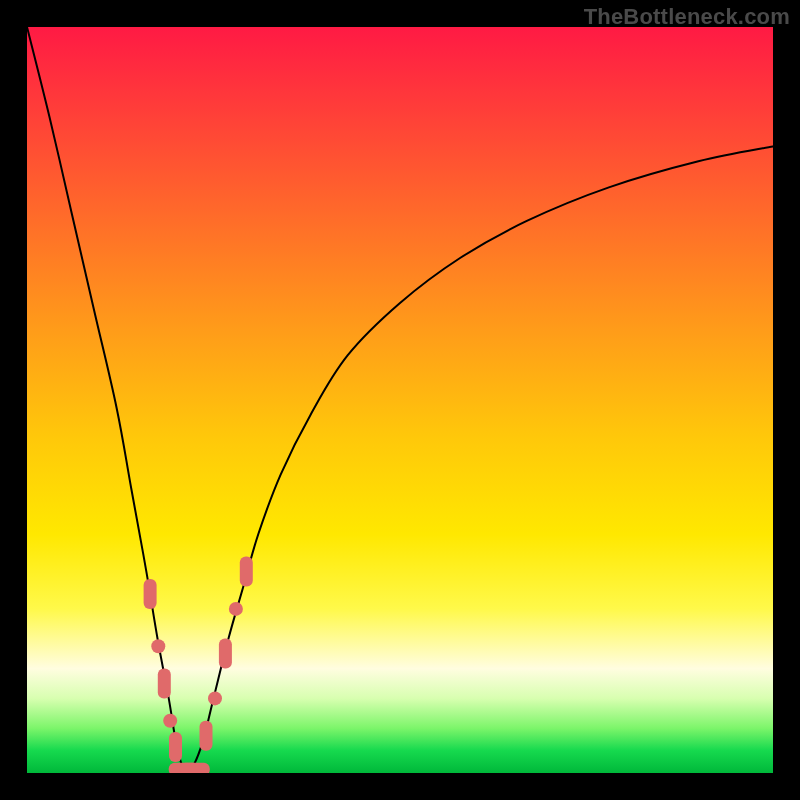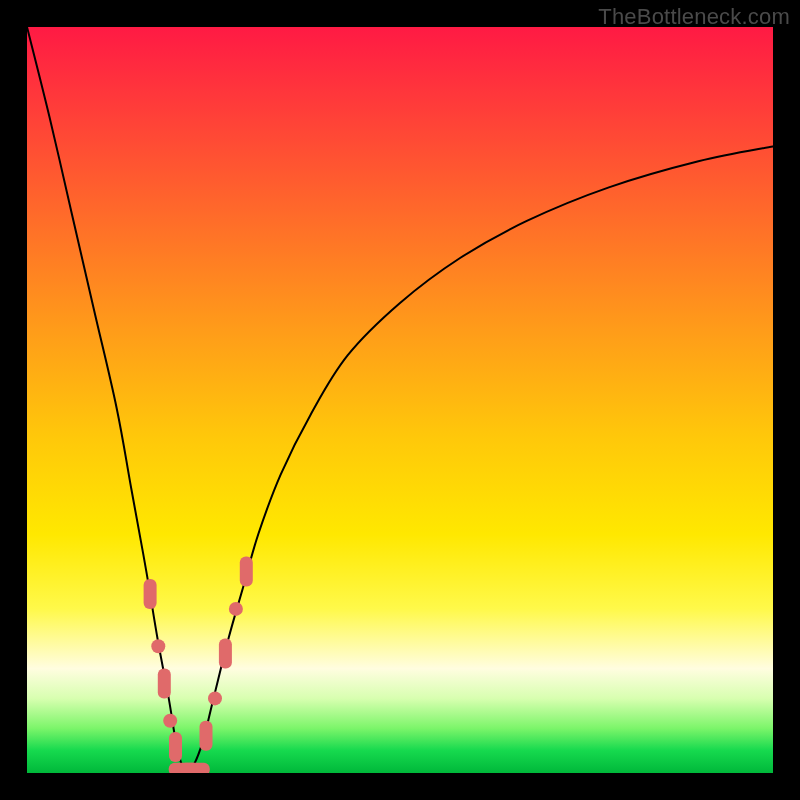--- a/index.html
+++ b/index.html
@@ -31,21 +31,21 @@
       #16d94e 97%,
       #00b83a 100%
     );
   }
   .watermark {
     position: absolute;
     top: 4px;
     right: 10px;
     color: #4a4a4a;
     font-size: 22px;
-    font-weight: 400;
+    font-weight: 700;
     letter-spacing: 0.2px;
     z-index: 5;
   }
   svg.plot {
     position: absolute;
     left: 0;
     top: 0;
     width: 746px;
     height: 746px;
   }

